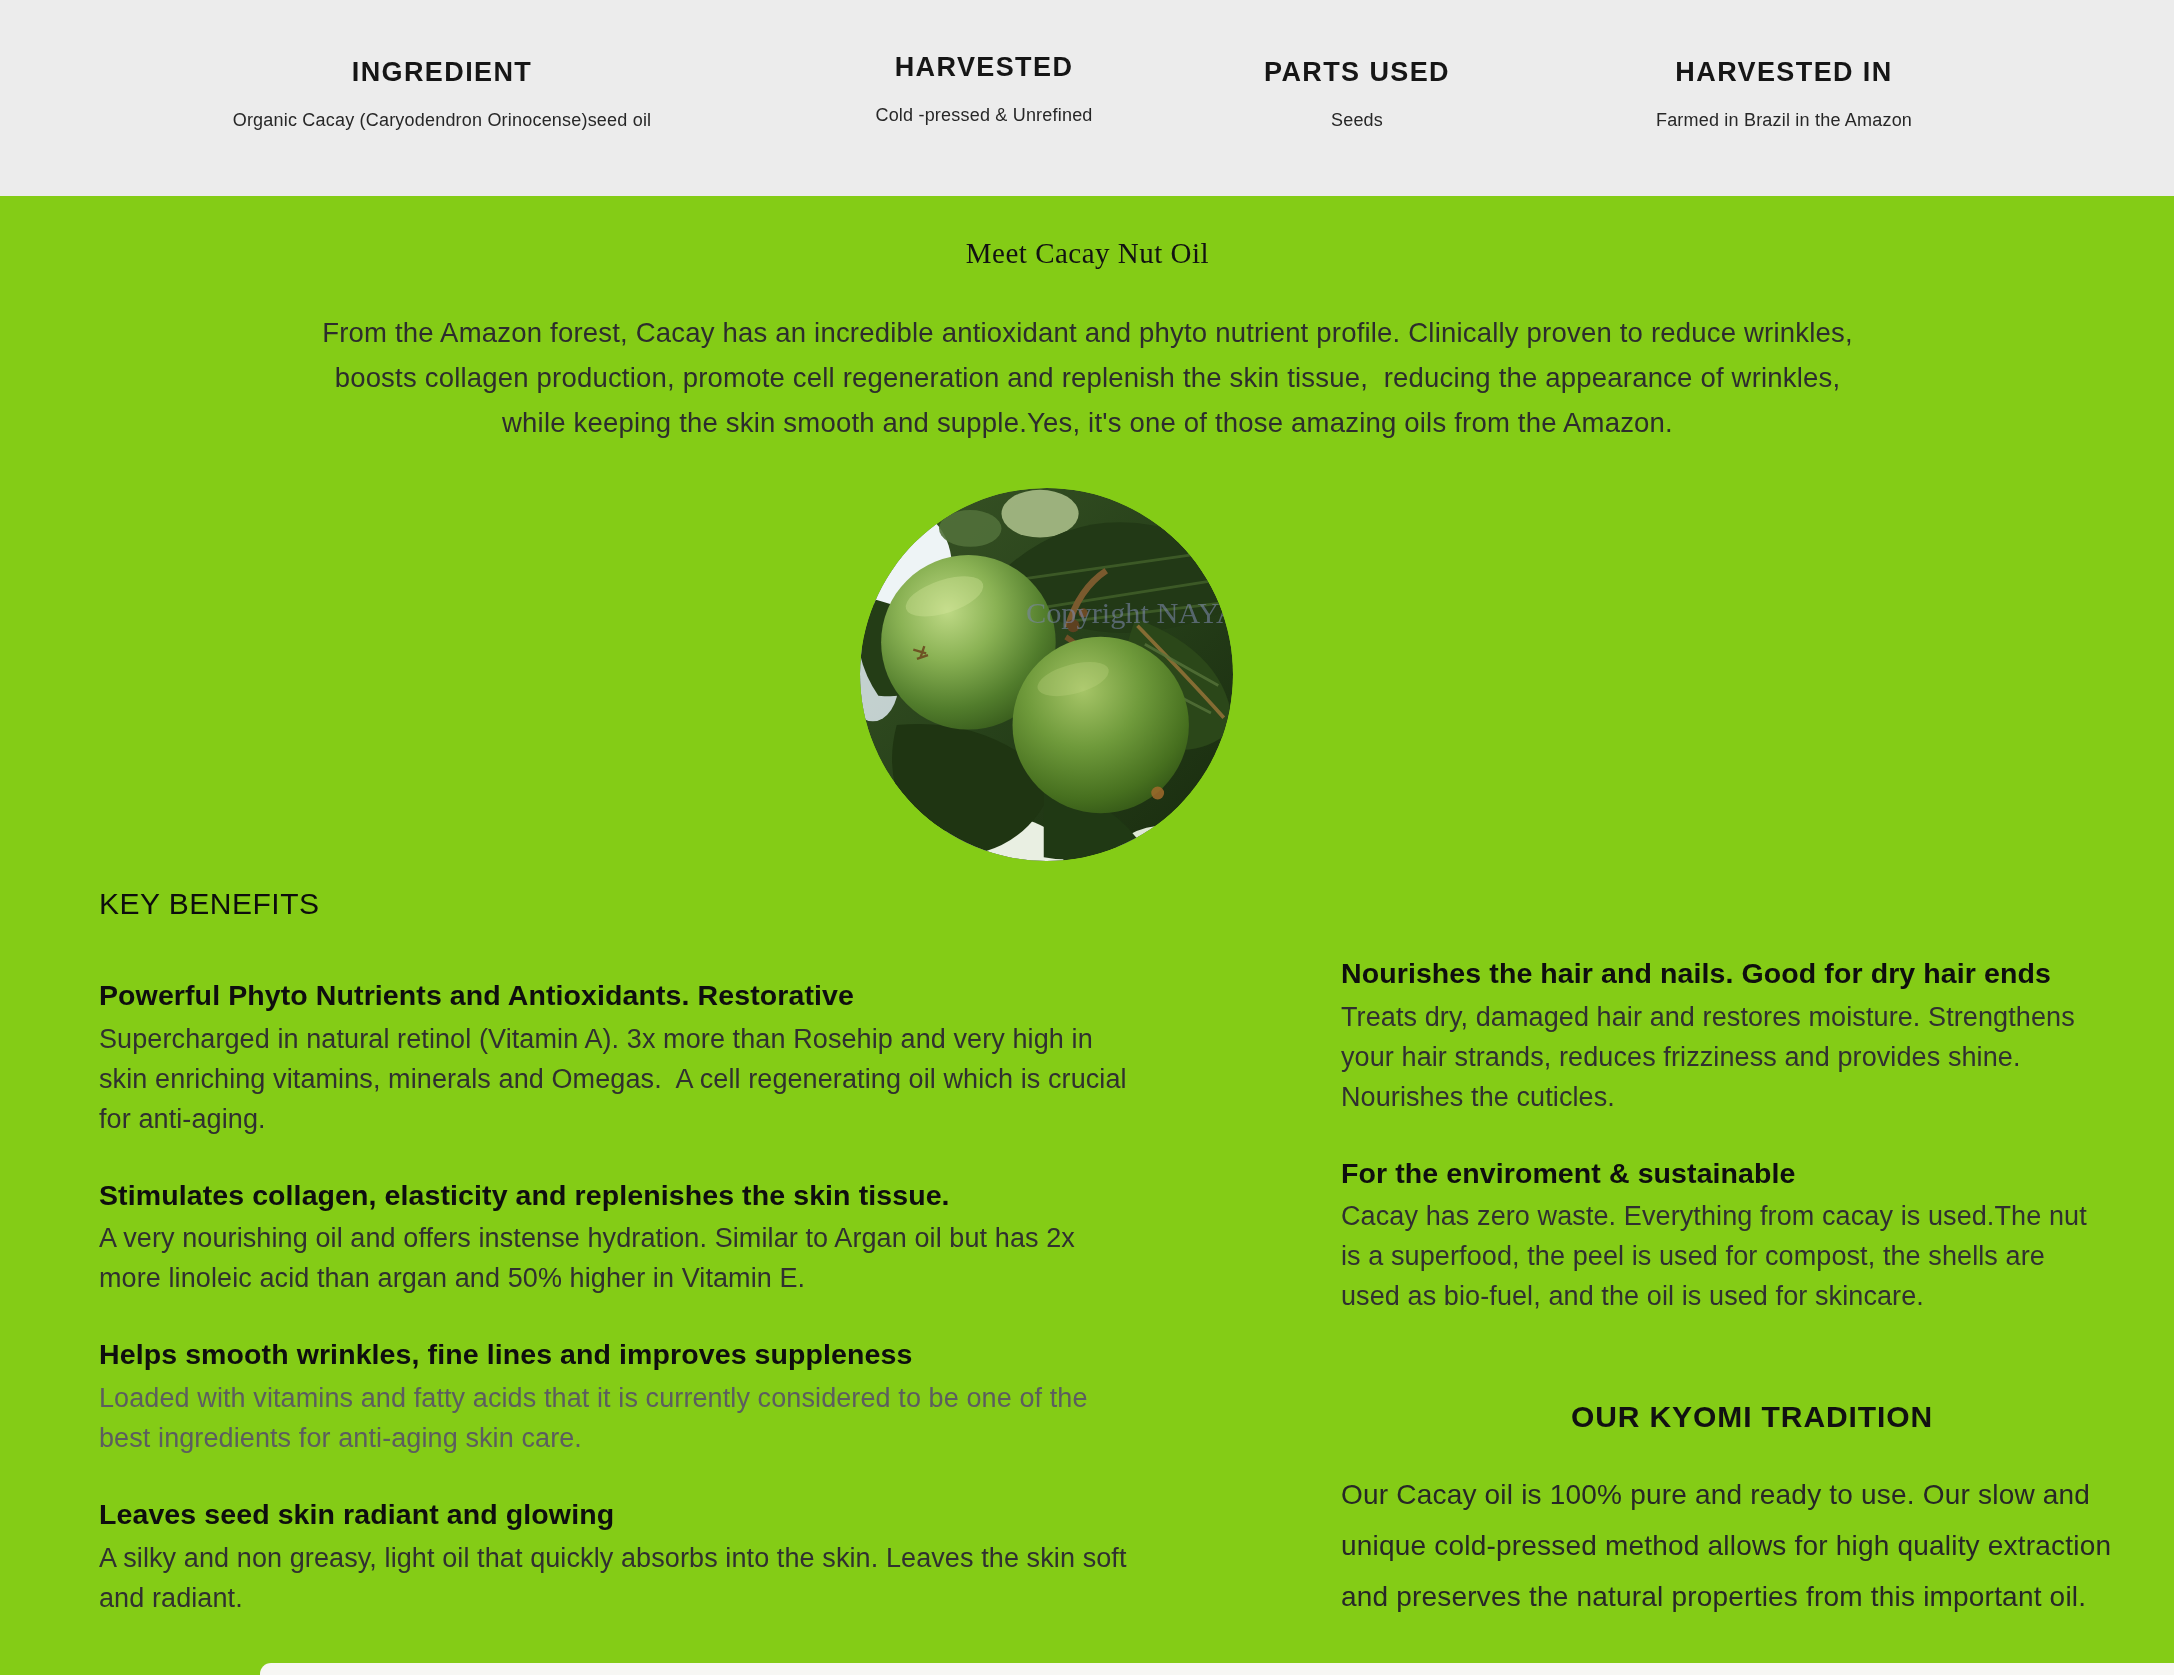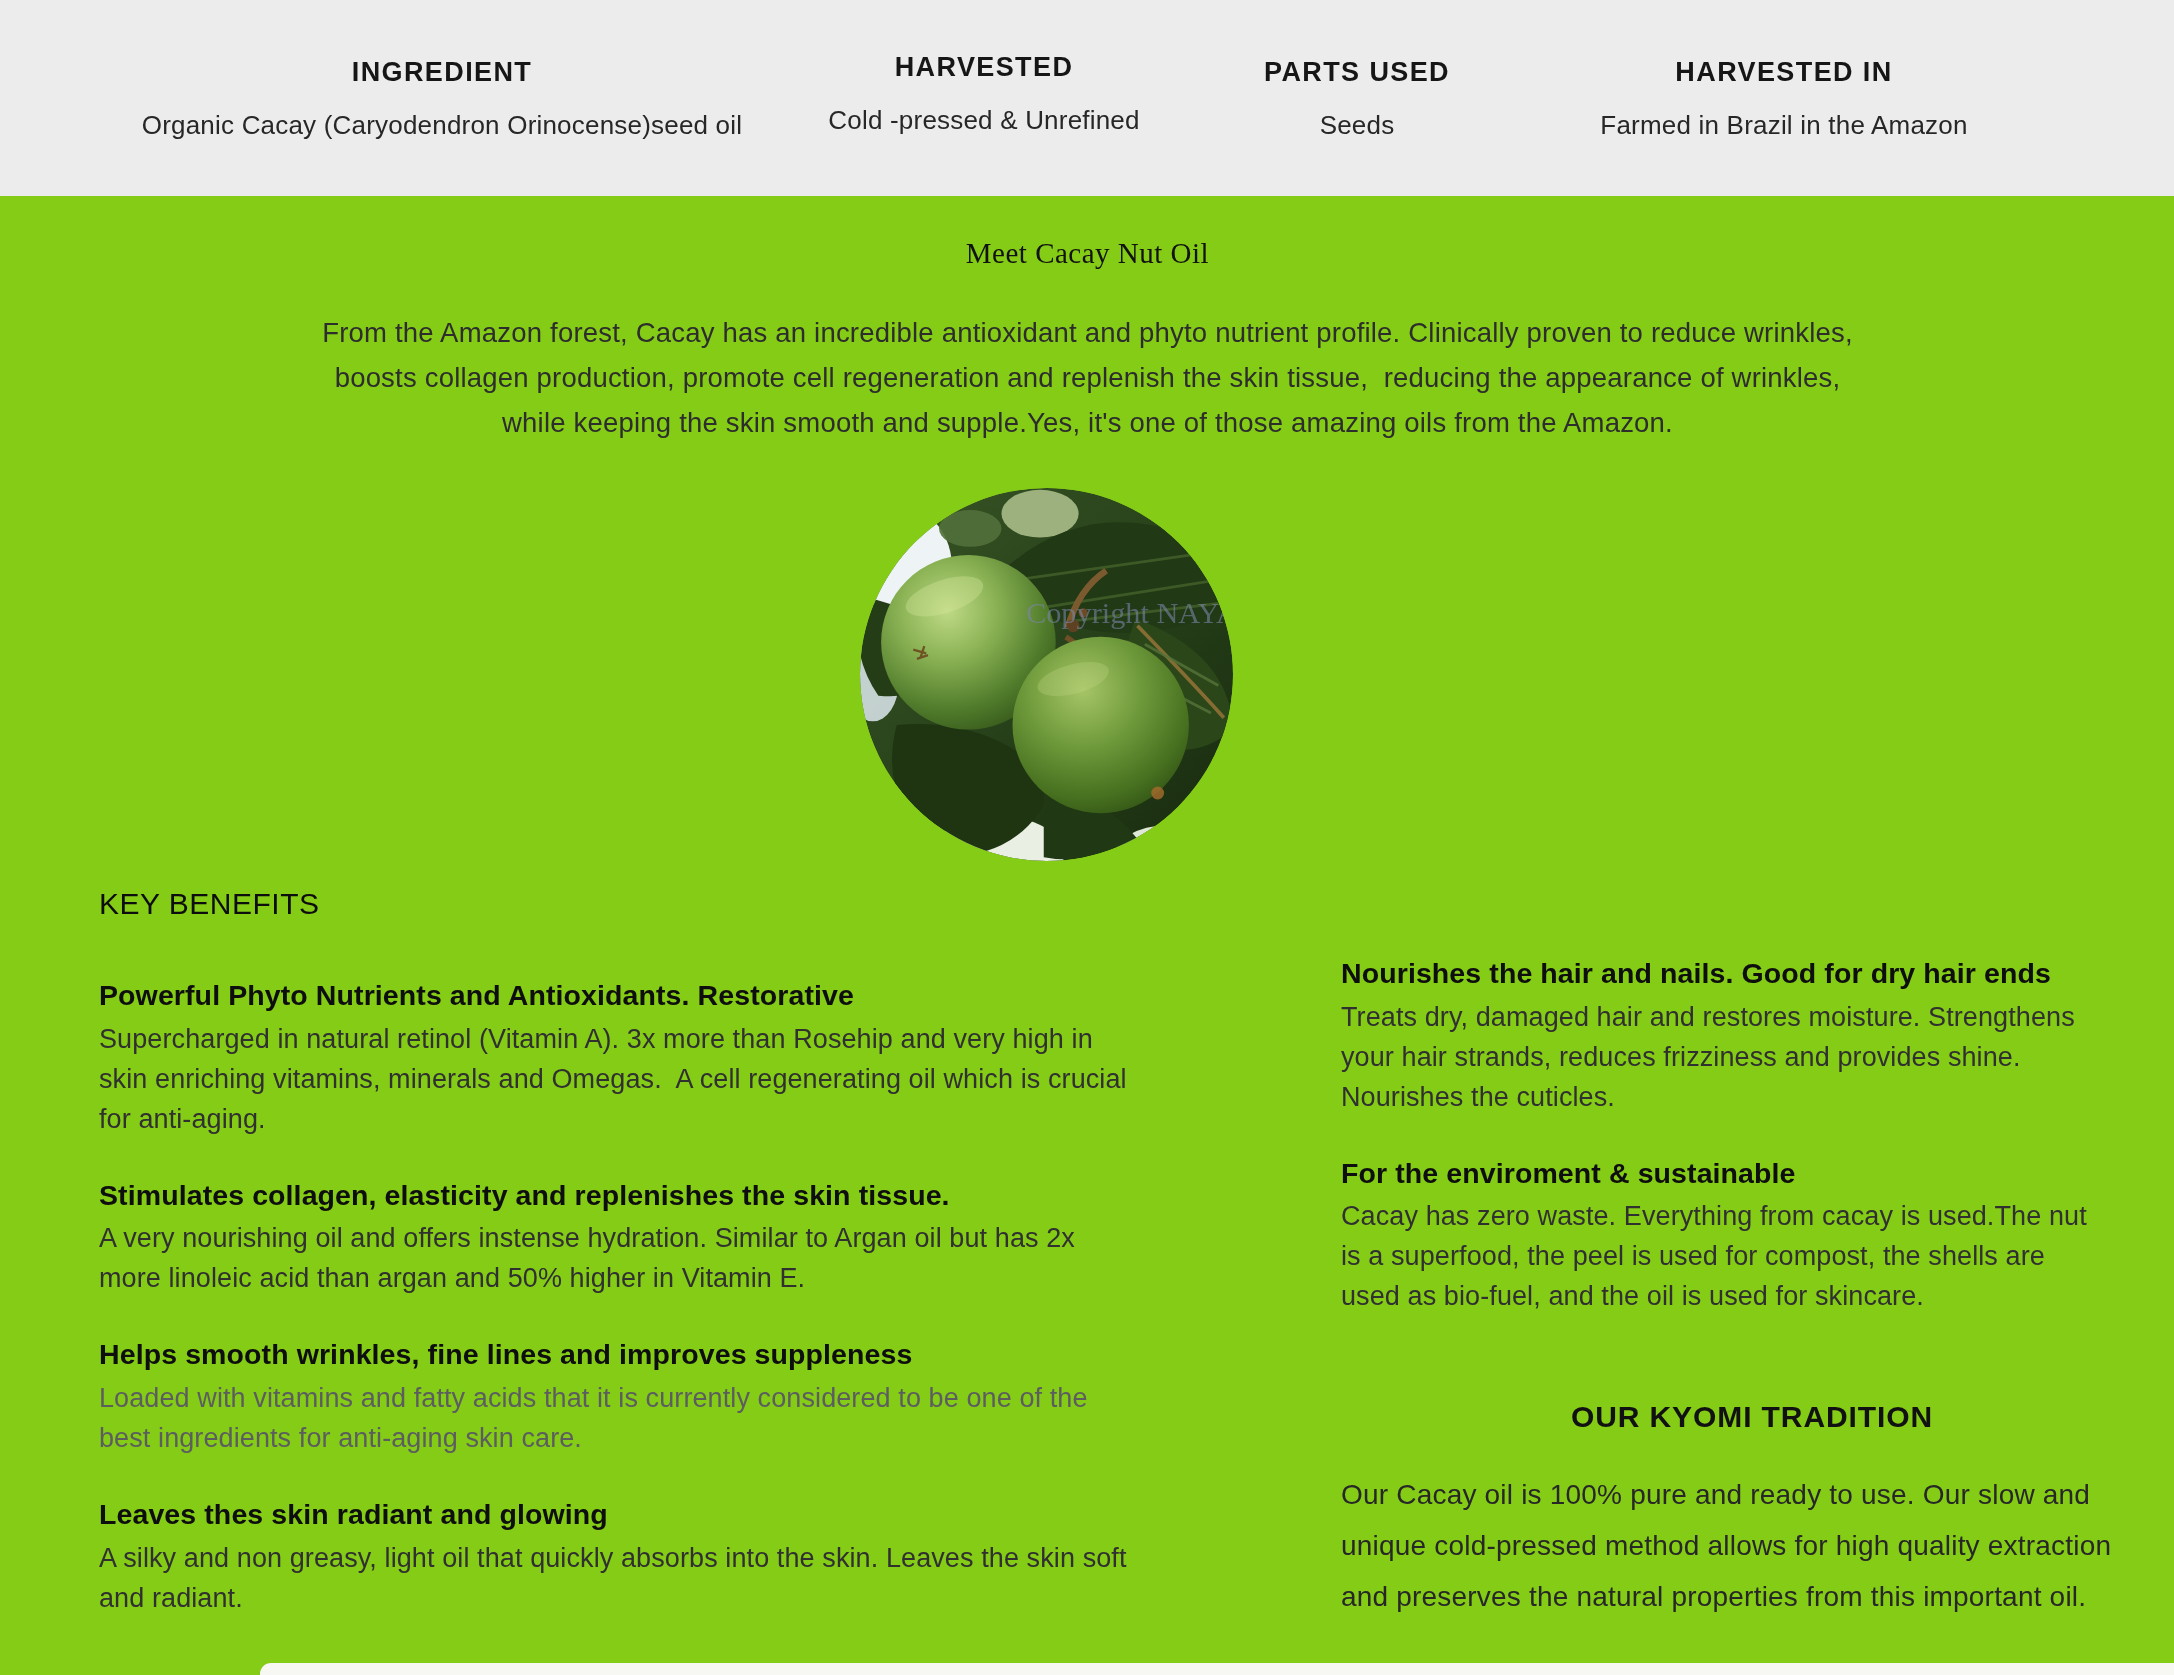--- a/index.html
+++ b/index.html
@@ -14,21 +14,21 @@
   
   .specs-bar{
     position:absolute;left:0;top:0;width:2175px;height:196px;
     background:#ececec;
   }
   .spec-item{position:absolute;top:57px;transform:translateX(-50%);text-align:center;white-space:nowrap;}
   .spec-item .label{
     font-size:27px;font-weight:600;letter-spacing:1.4px;color:#161616;
   }
   .spec-item .value{
-    margin-top:22px;font-size:26px;font-weight:300;color:#272727;letter-spacing:0.2px;
+    margin-top:22px;font-size:18px;font-weight:300;color:#272727;letter-spacing:0.2px;
   }
   .spec-1{left:442px;}
   .spec-2{left:984px;top:52px;}
   .spec-3{left:1357px;}
   .spec-4{left:1784px;}
   
   .page-title{
     position:absolute;left:0;top:237px;width:2175px;
     text-align:center;
     font-family:"Liberation Serif", serif;
@@ -184,21 +184,21 @@
       <div class="benefit-title">Stimulates collagen, elasticity and replenishes the skin tissue.</div>
       <div class="benefit-body">A very nourishing oil and offers instense hydration. Similar to Argan oil but has 2x
 more linoleic acid than argan and 50% higher in Vitamin E.</div>
     </div>
     <div class="benefit-item">
       <div class="benefit-title">Helps smooth wrinkles, fine lines and improves suppleness</div>
       <div class="benefit-body muted">Loaded with vitamins and fatty acids that it is currently considered to be one of the
 best ingredients for anti-aging skin care.</div>
     </div>
     <div class="benefit-item">
-      <div class="benefit-title">Leaves thes skin radiant and glowing</div>
+      <div class="benefit-title">Leaves seed skin radiant and glowing</div>
       <div class="benefit-body">A silky and non greasy, light oil that quickly absorbs into the skin. Leaves the skin soft
 and radiant.</div>
     </div>
   </div>
 
   <div class="col col-right">
     <div class="benefit-item">
       <div class="benefit-title">Nourishes the hair and nails. Good for dry hair ends</div>
       <div class="benefit-body">Treats dry, damaged hair and restores moisture. Strengthens
 your hair strands, reduces frizziness and provides shine.

